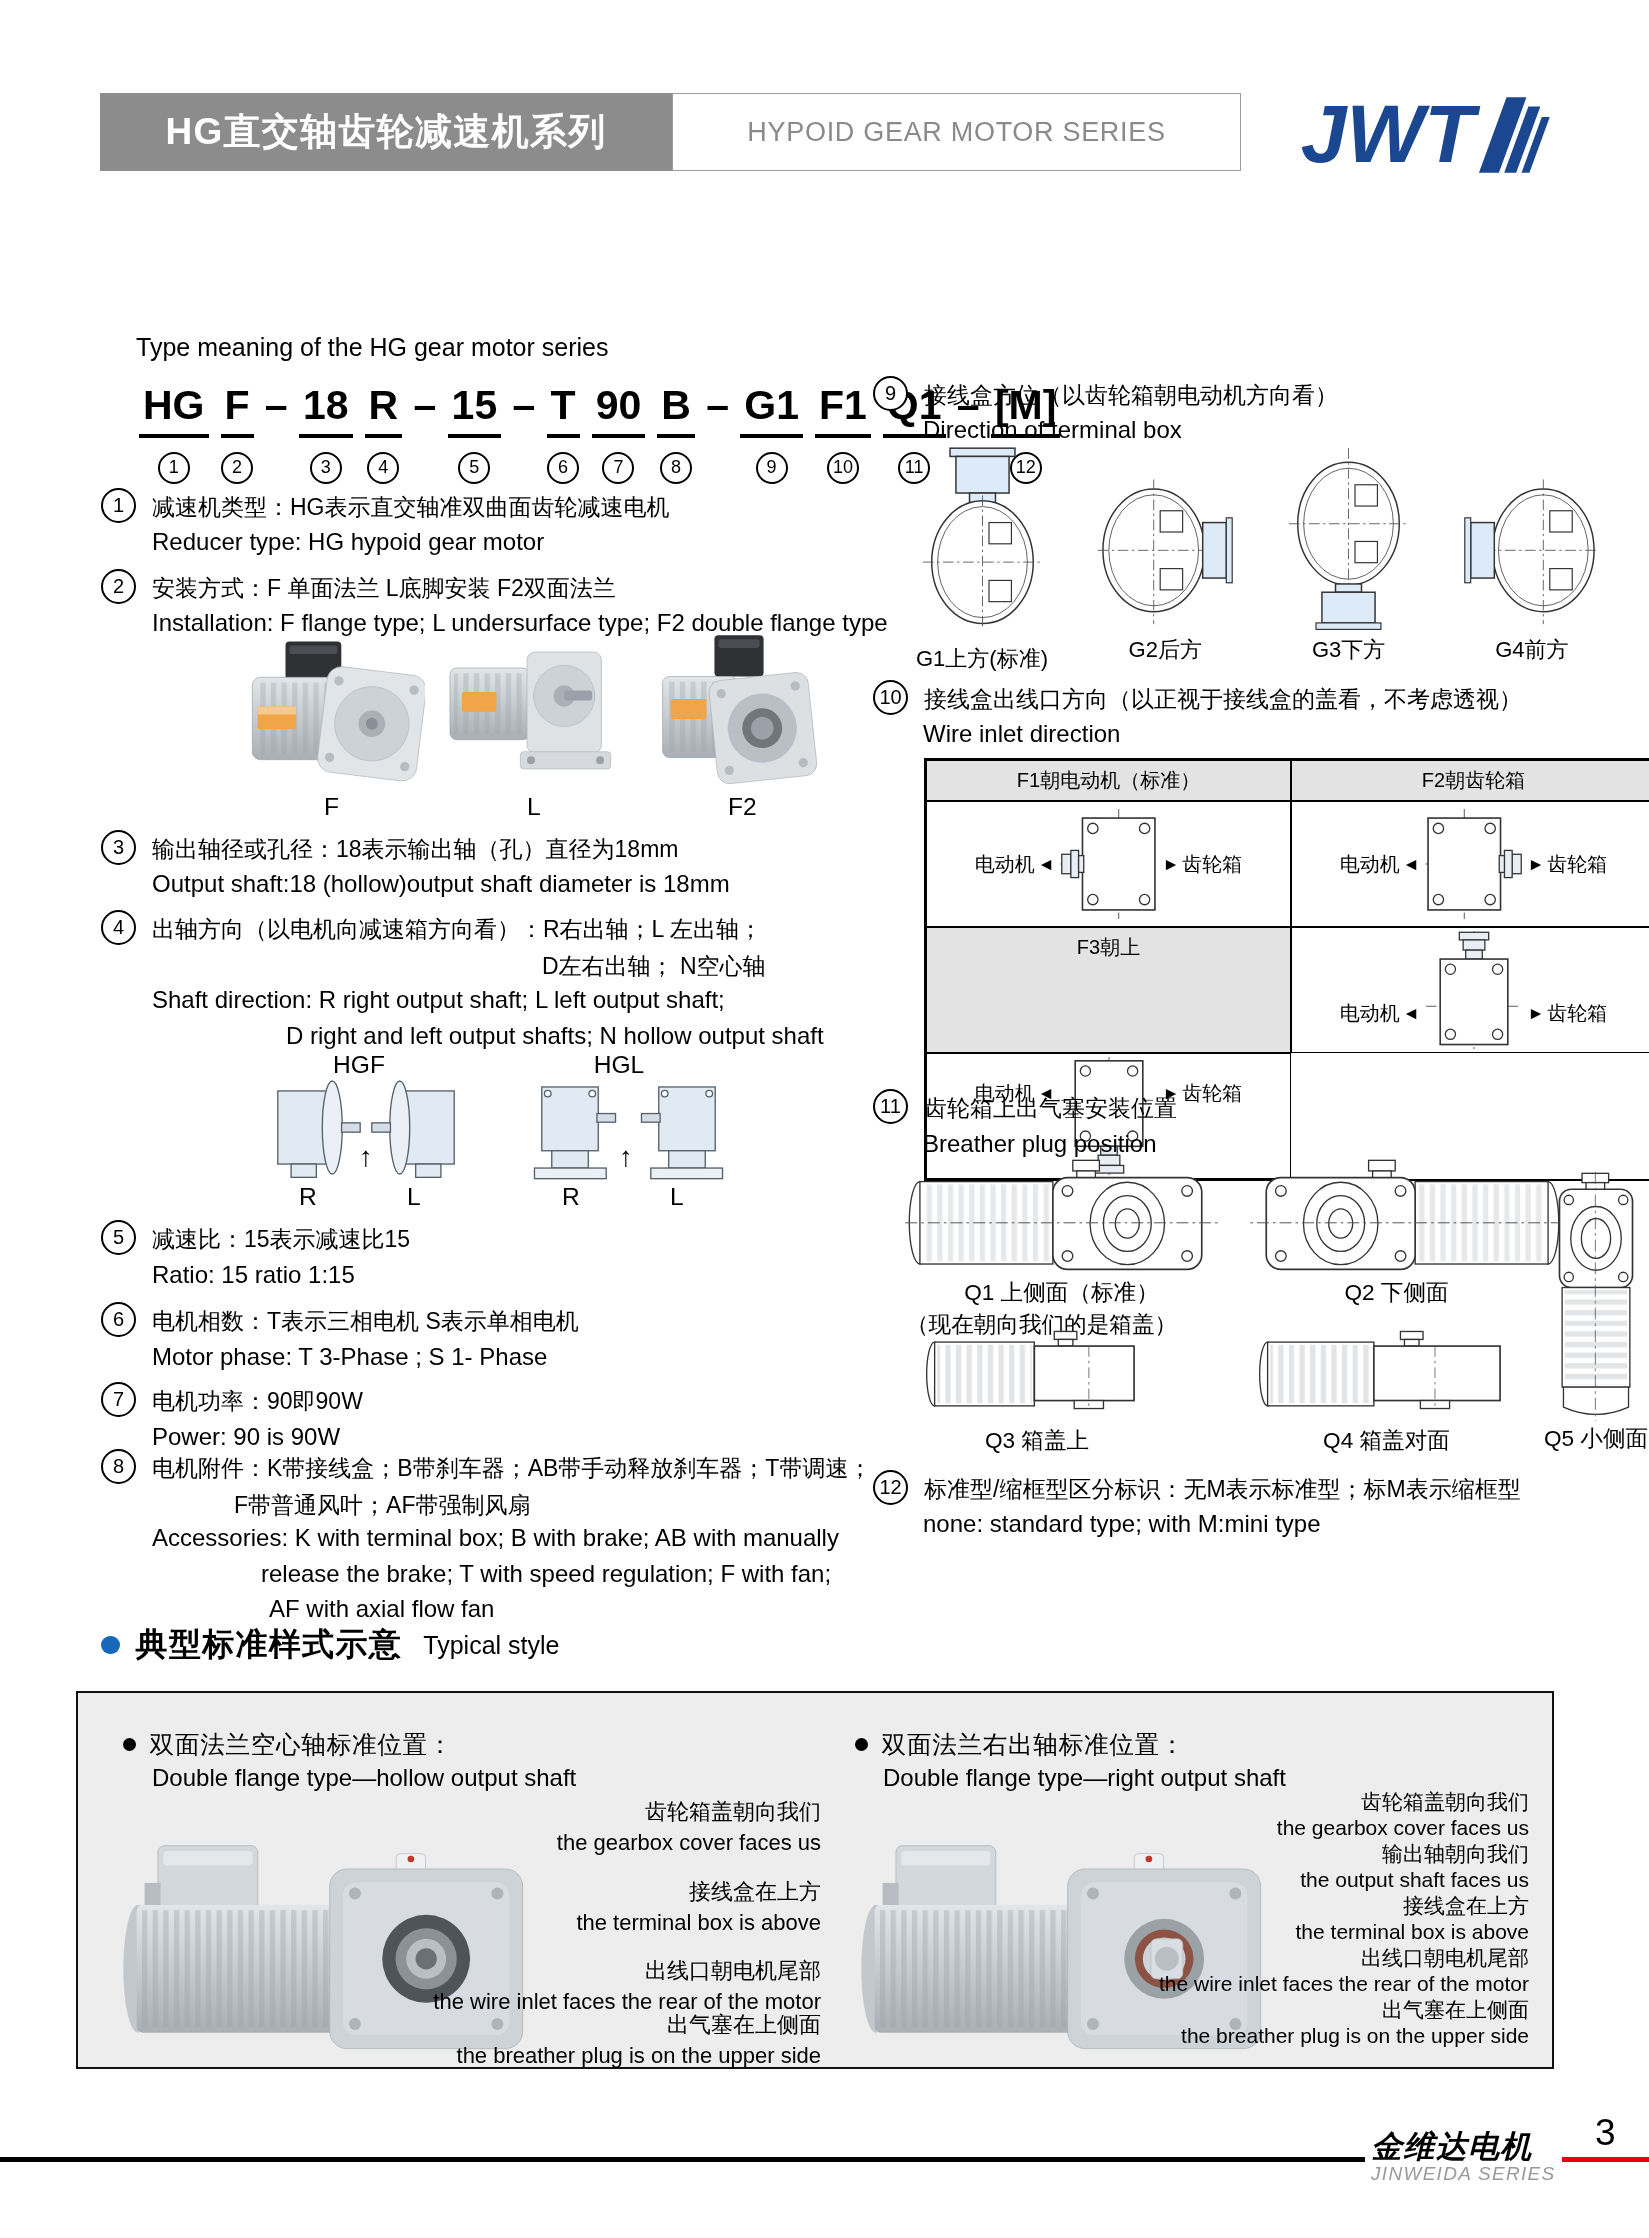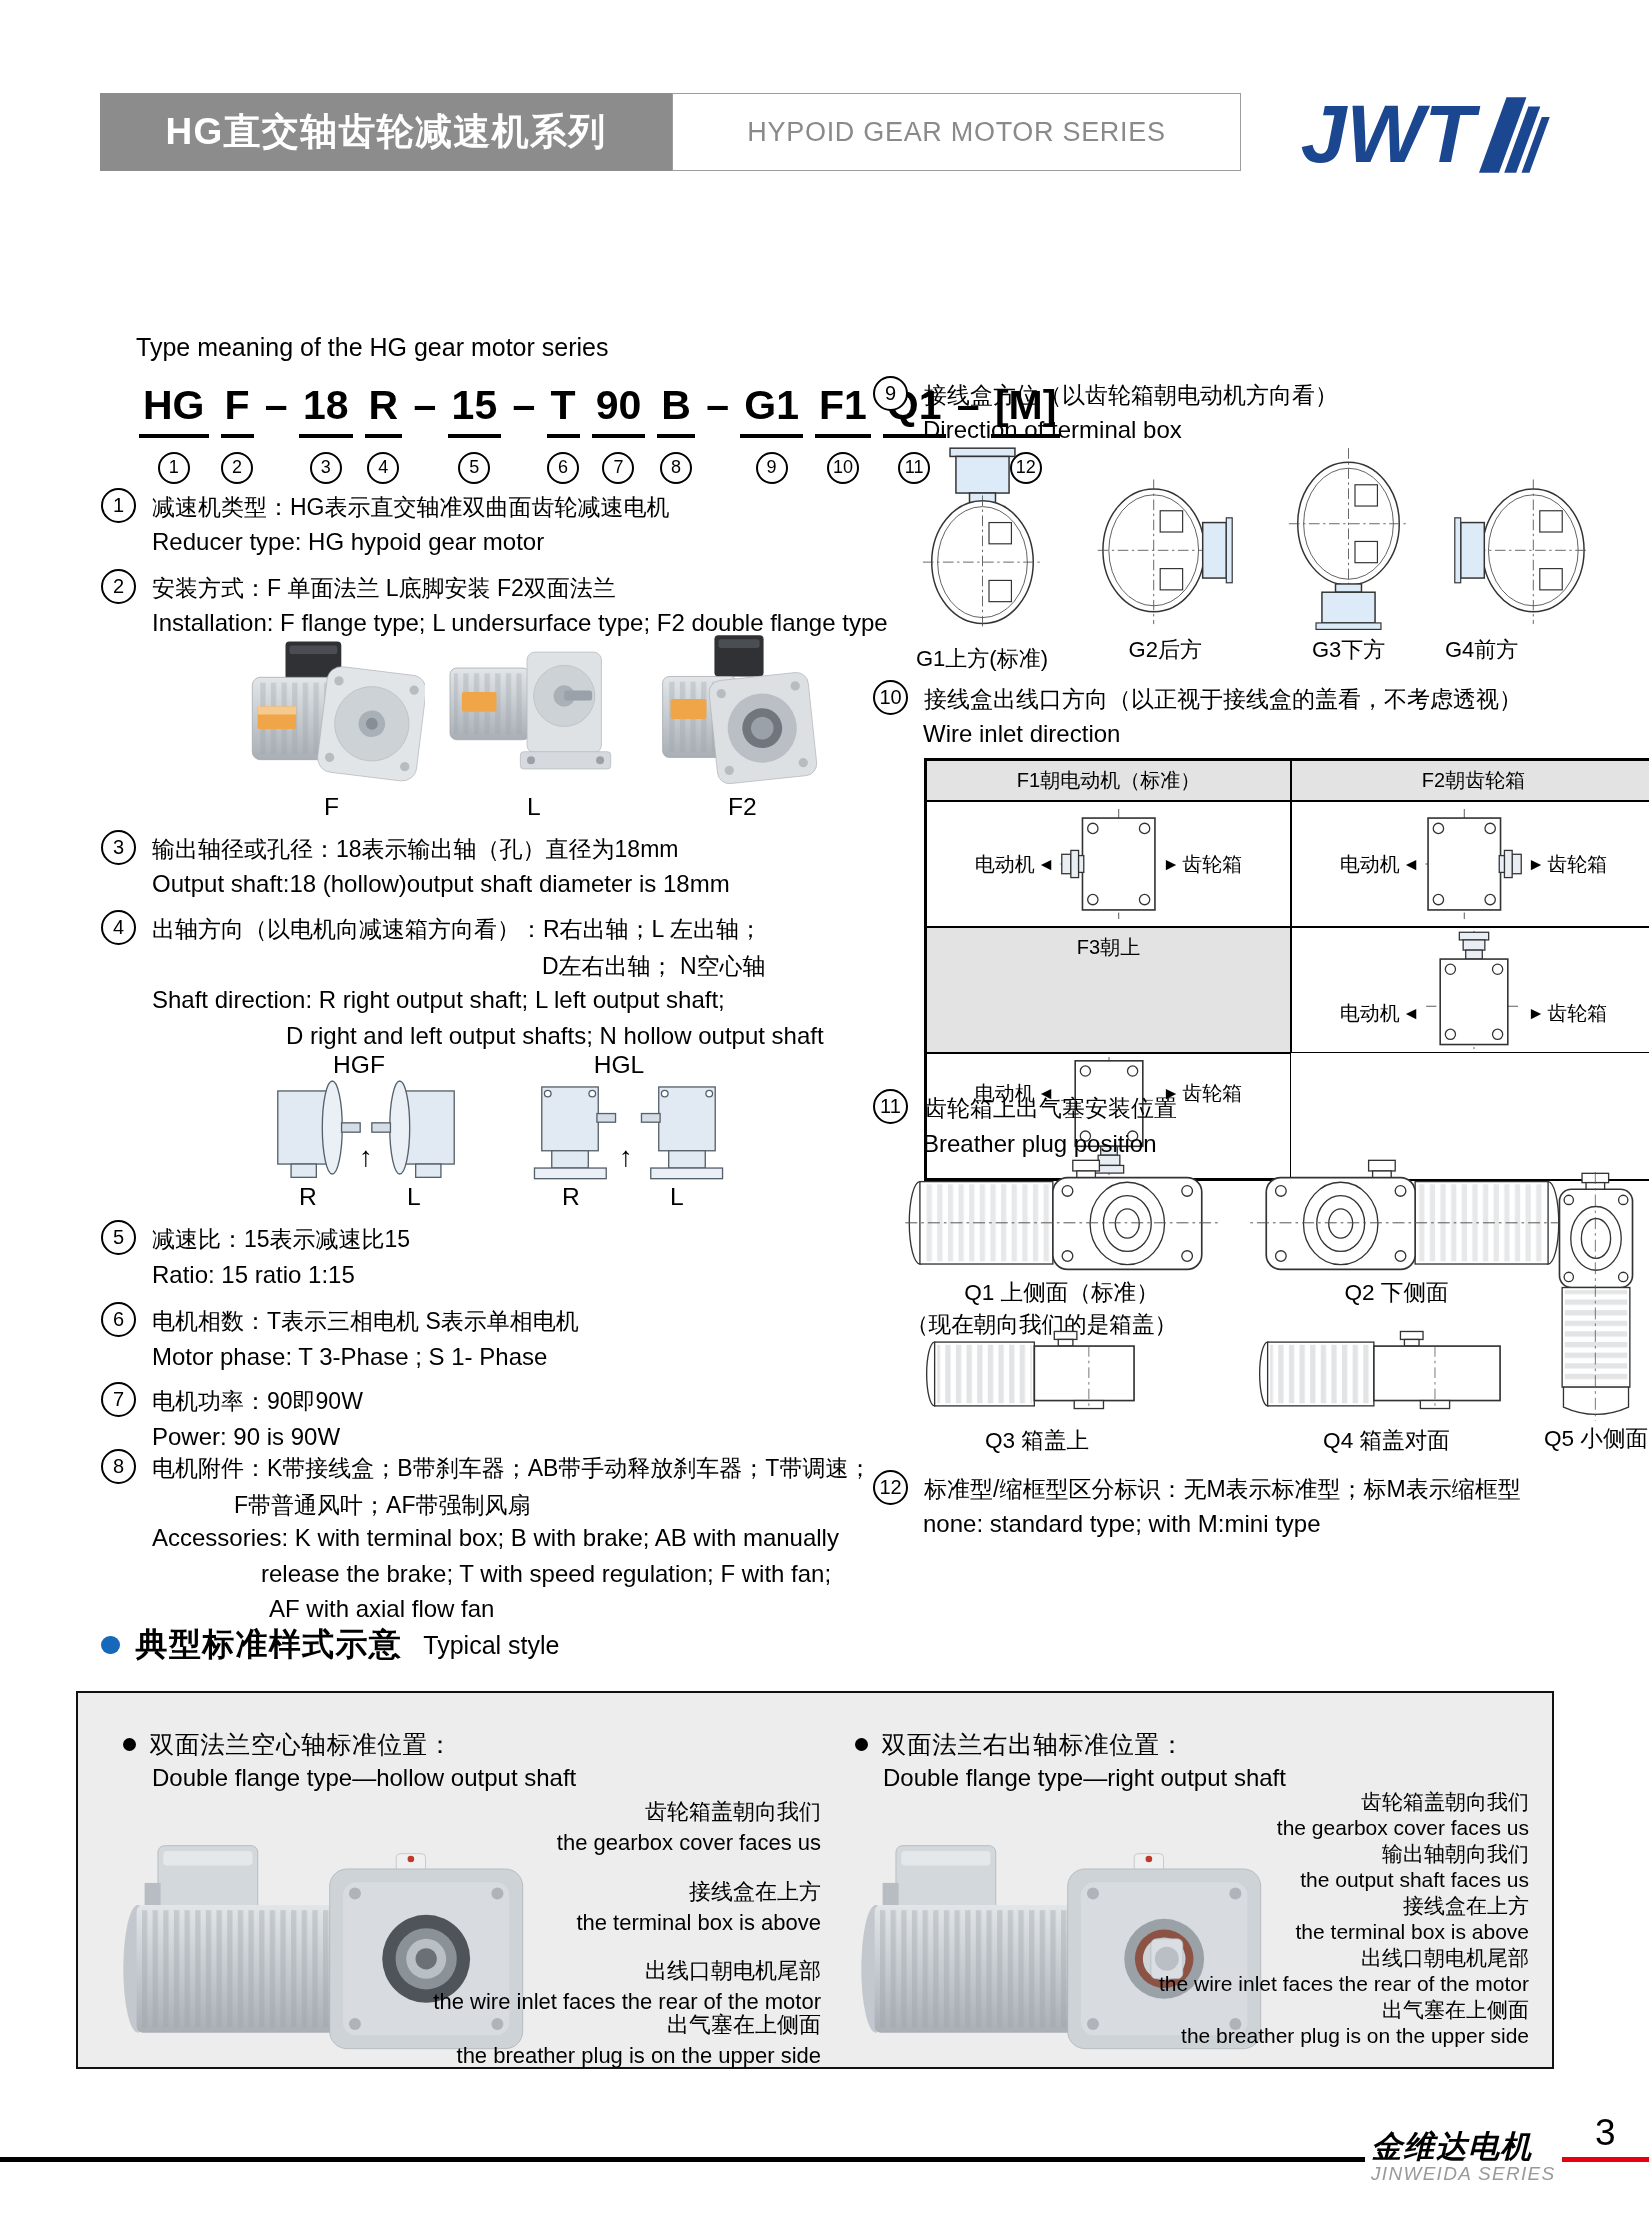--- a/index.html
+++ b/index.html
@@ -340,21 +340,21 @@
         <line x1="115" y1="2" x2="115" y2="232" stroke="#555" stroke-width="1.5" stroke-dasharray="18 6 4 6"></line>
         <line x1="14" y1="130" x2="216" y2="130" stroke="#555" stroke-width="1.5" stroke-dasharray="18 6 4 6"></line>
         <rect x="126" y="64" width="38" height="36" fill="#fff" stroke="#333" stroke-width="2"></rect>
         <rect x="126" y="160" width="38" height="36" fill="#fff" stroke="#333" stroke-width="2"></rect>
         <rect x="93" y="232" width="44" height="14" fill="#dcebf7" stroke="#333" stroke-width="2.5"></rect>
         <rect x="70" y="246" width="90" height="52" fill="#dcebf7" stroke="#333" stroke-width="2.5"></rect>
         <rect x="60" y="298" width="110" height="11" fill="#dcebf7" stroke="#333" stroke-width="2"></rect>
       </svg>
       <div style="font-size:22px;margin-top:5.3px">G3下方</div>
     </div>
-    <div style="width:174px;display:flex;flex-direction:column;align-items:flex-start">
+    <div style="width:174px;display:flex;flex-direction:column;align-items:center">
       <svg width="153" height="183" viewBox="0 0 230 310">
         <ellipse cx="135" cy="175" rx="86" ry="104" fill="#fff" stroke="#333" stroke-width="2.5"></ellipse>
         <ellipse cx="135" cy="175" rx="76" ry="94" fill="none" stroke="#333" stroke-width="1.3"></ellipse>
         <line x1="135" y1="55" x2="135" y2="300" stroke="#555" stroke-width="1.5" stroke-dasharray="18 6 4 6"></line>
         <line x1="2" y1="175" x2="228" y2="175" stroke="#555" stroke-width="1.5" stroke-dasharray="18 6 4 6"></line>
         <rect x="146" y="108" width="38" height="36" fill="#fff" stroke="#333" stroke-width="2"></rect>
         <rect x="146" y="206" width="38" height="36" fill="#fff" stroke="#333" stroke-width="2"></rect>
         <rect x="12" y="128" width="40" height="94" fill="#dcebf7" stroke="#333" stroke-width="2.5"></rect>
         <rect x="2" y="120" width="10" height="110" fill="#dcebf7" stroke="#333" stroke-width="2"></rect>
       </svg>

